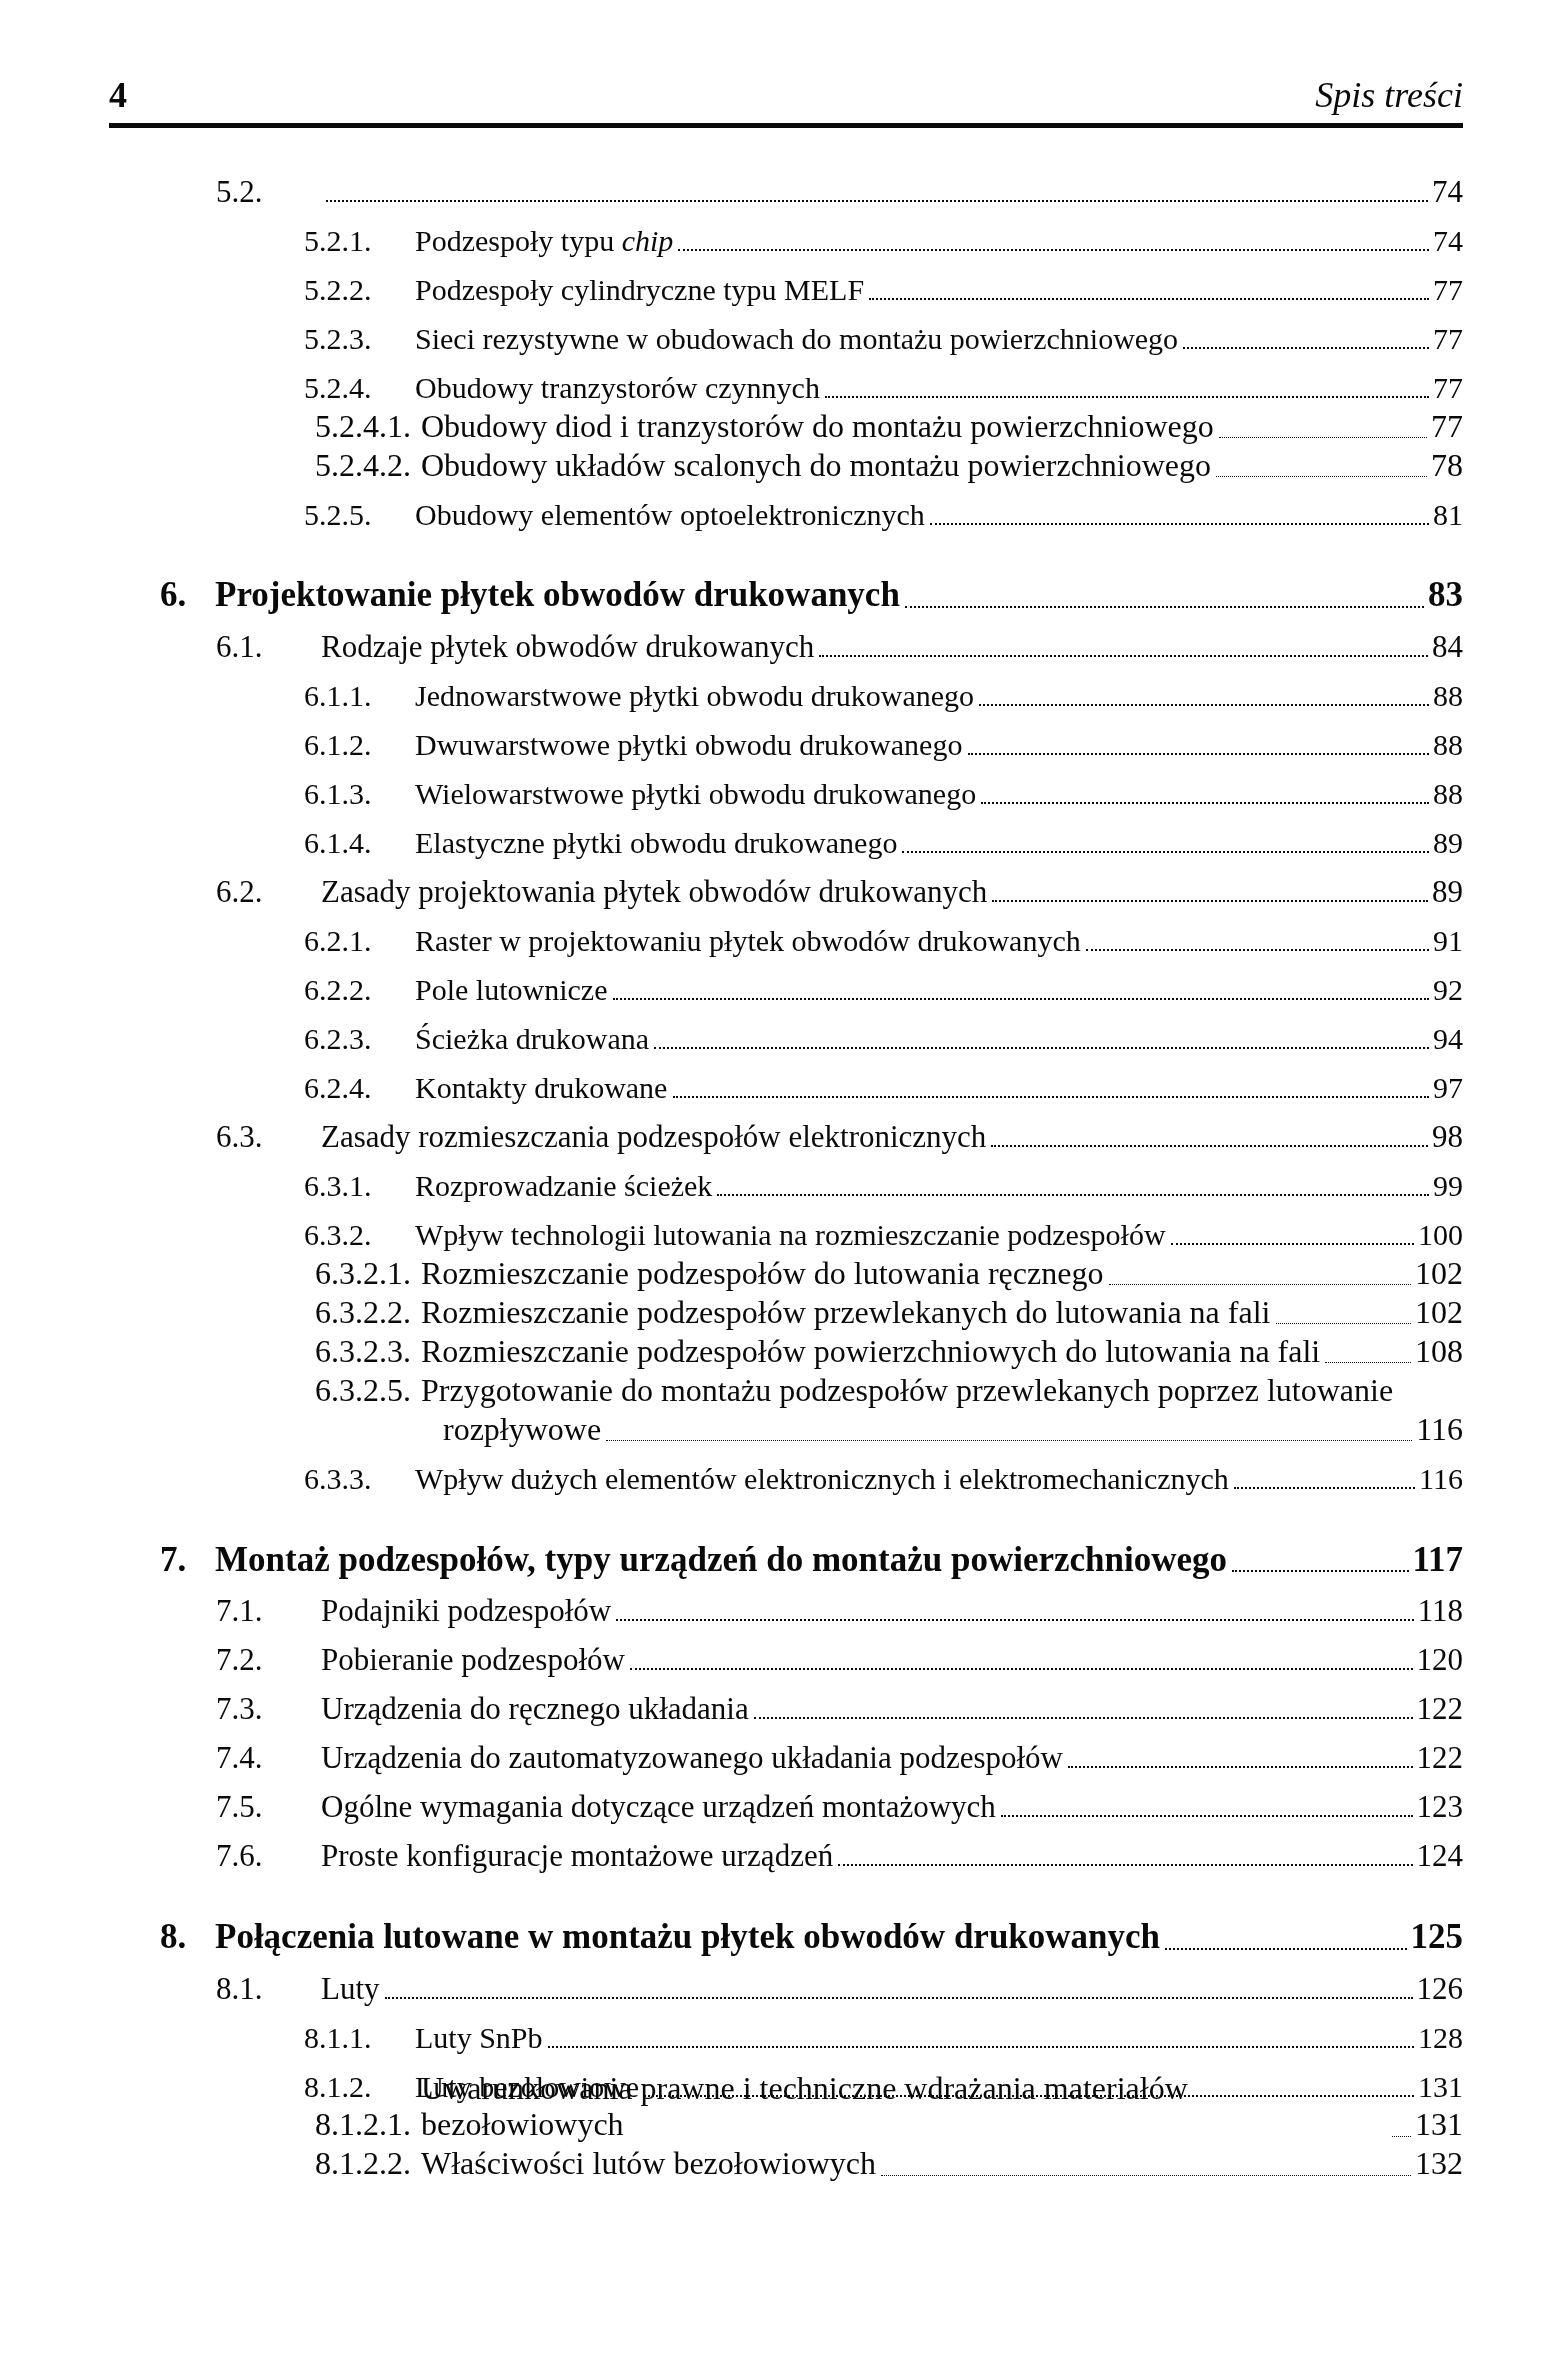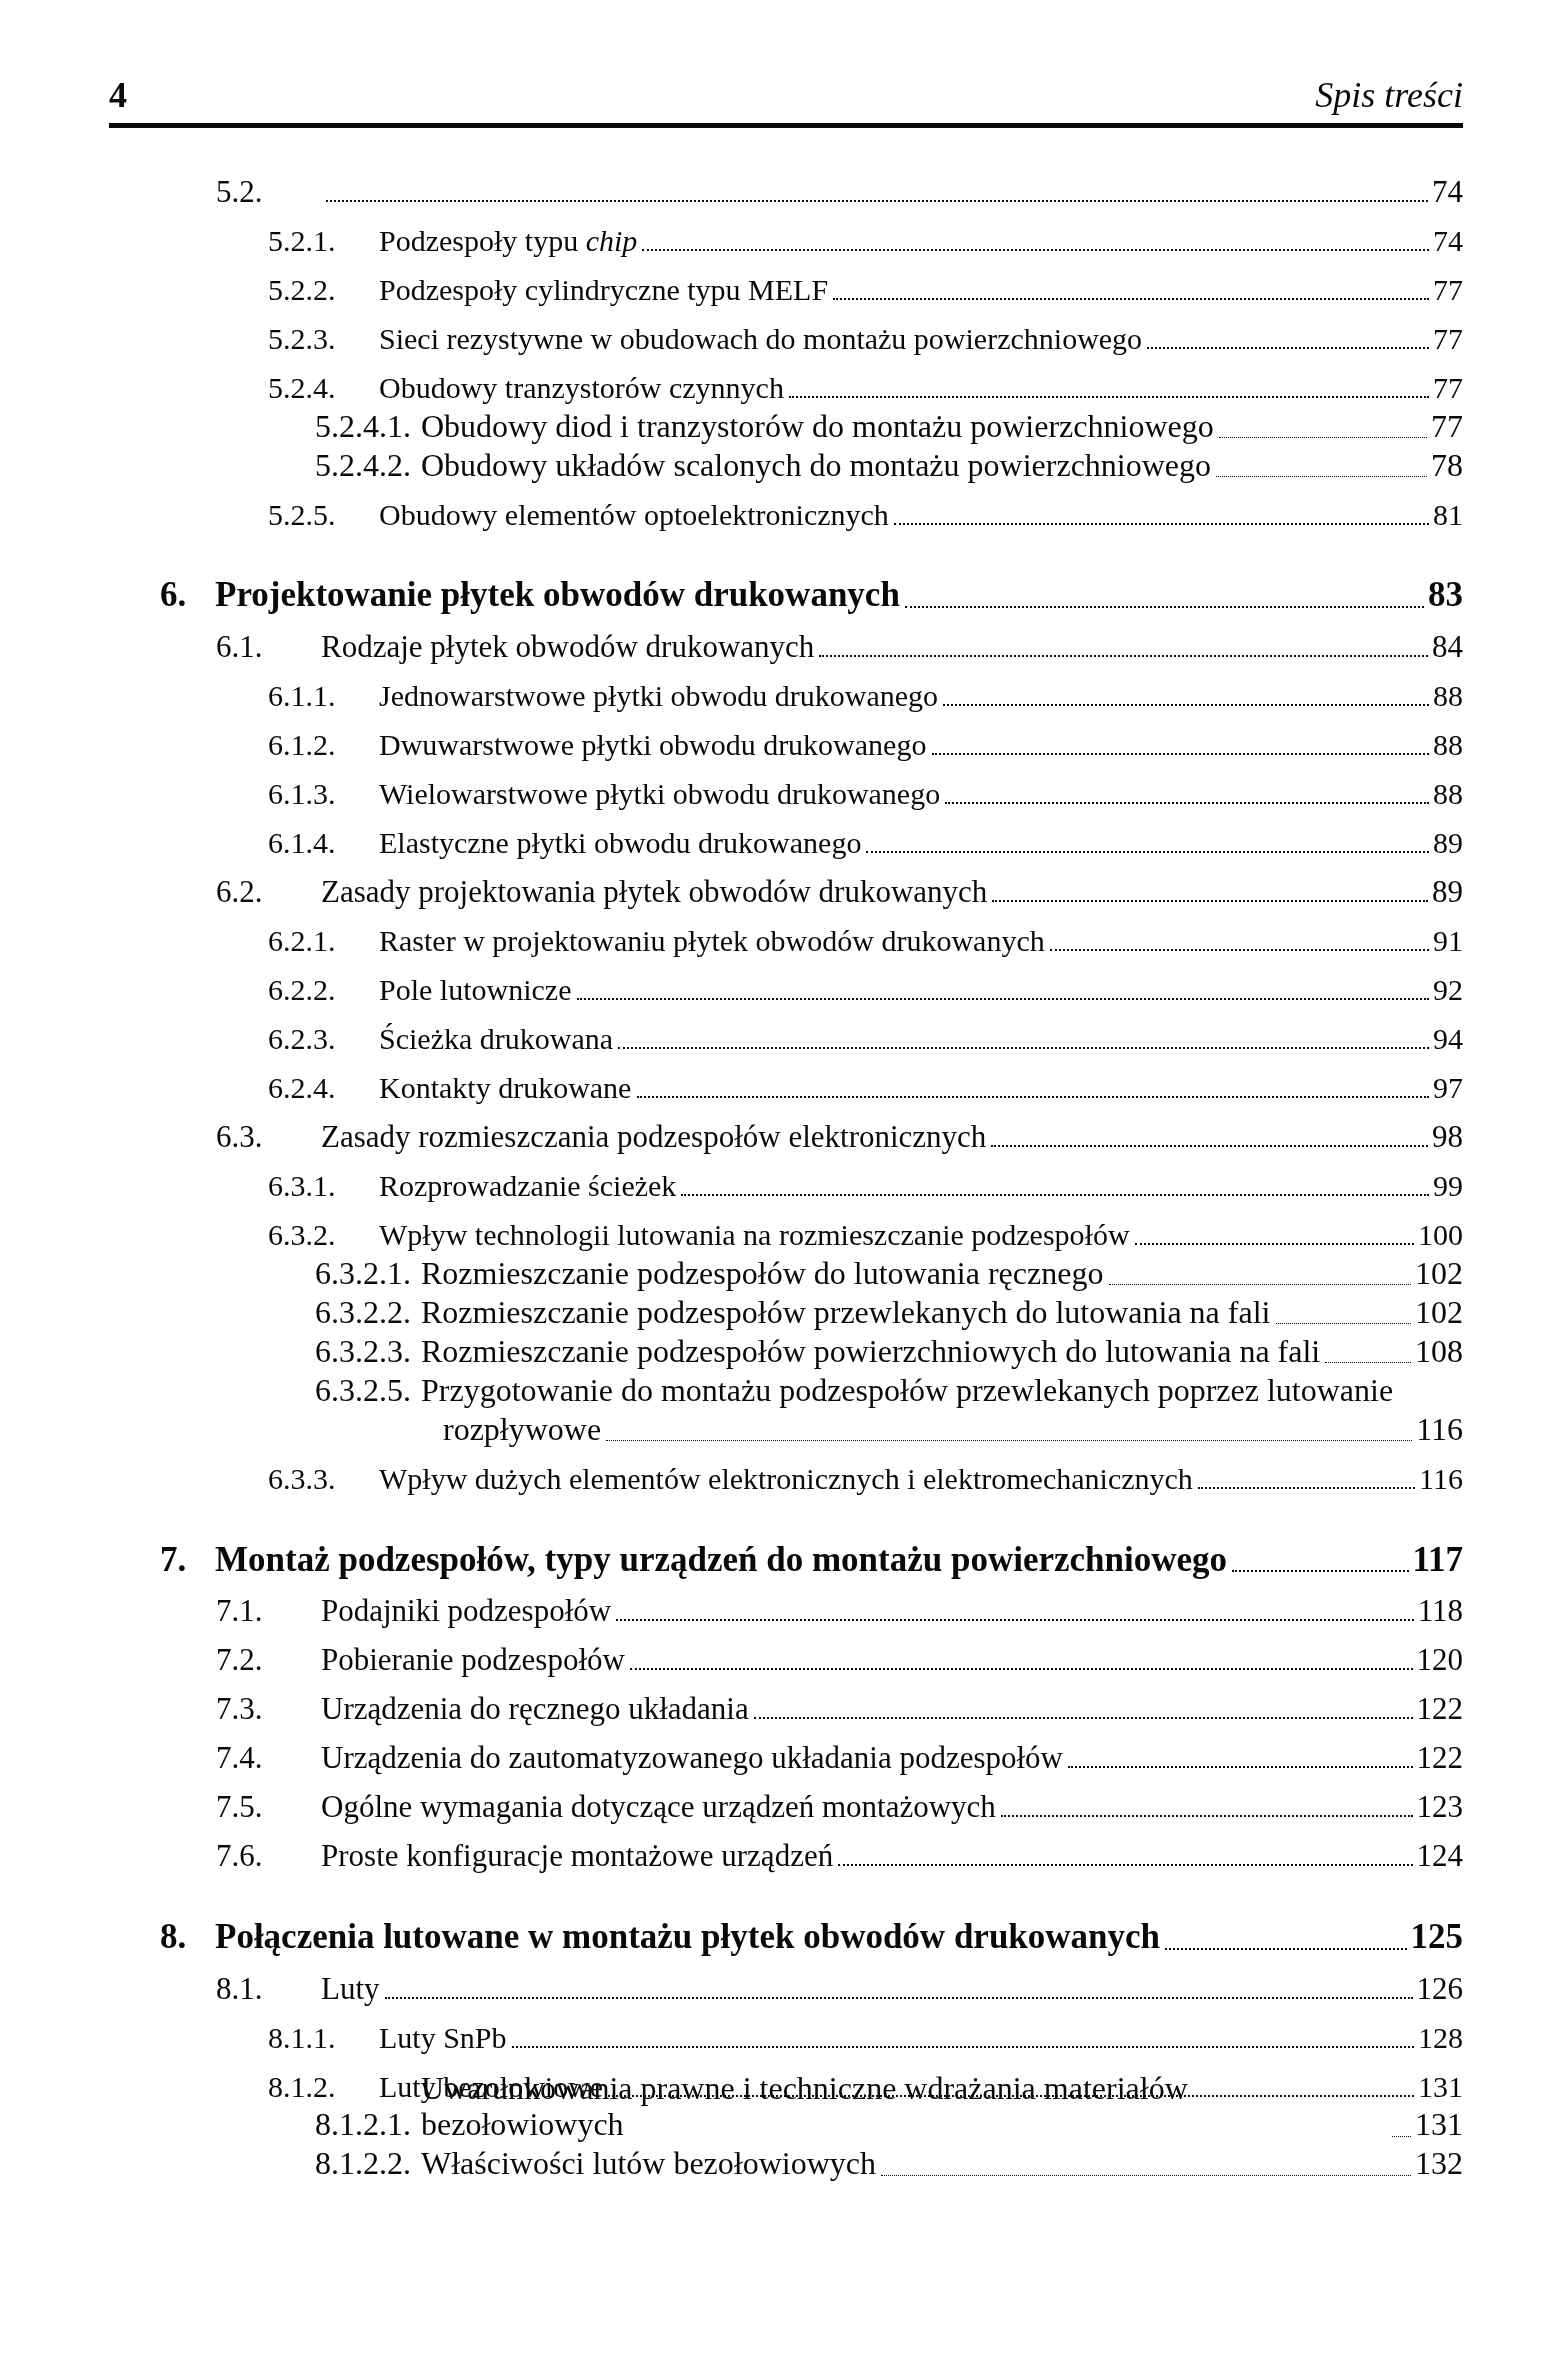--- a/index.html
+++ b/index.html
@@ -47,21 +47,21 @@
     margin: 0 3.9px 7.7px 5.1px;
     align-self: flex-end;
   }
   .pagenum { flex: 0 0 auto; }
 
   .l1 { font-size: 35px; font-weight: 700; height: 64px; margin-top: 19.3px; padding-left: 51px; }
   .l1 .num { min-width: 55px; }
   .l2 { font-size: 31px; height: 49px; padding-left: 107px; }
   .l2 .num { min-width: 105px; }
   .l3 { font-size: 30px; height: 49px; padding-left: 159px; }
-  .l3 .num { min-width: 111px; }
+  .l3 .num { min-width: 111px; margin-left: 36px; }
   .l4 { font-size: 32px; height: 39px; padding-left: 206px; }
   .l4 .num { min-width: 106px; }
   .l4 .leader { border-bottom-width: 1.9px; margin-bottom: 6.4px; }
   .cont { padding-left: 334px; }
   .title em { font-style: italic; }
 </style>
 </head>
 <body>
 
 <div class="page">

